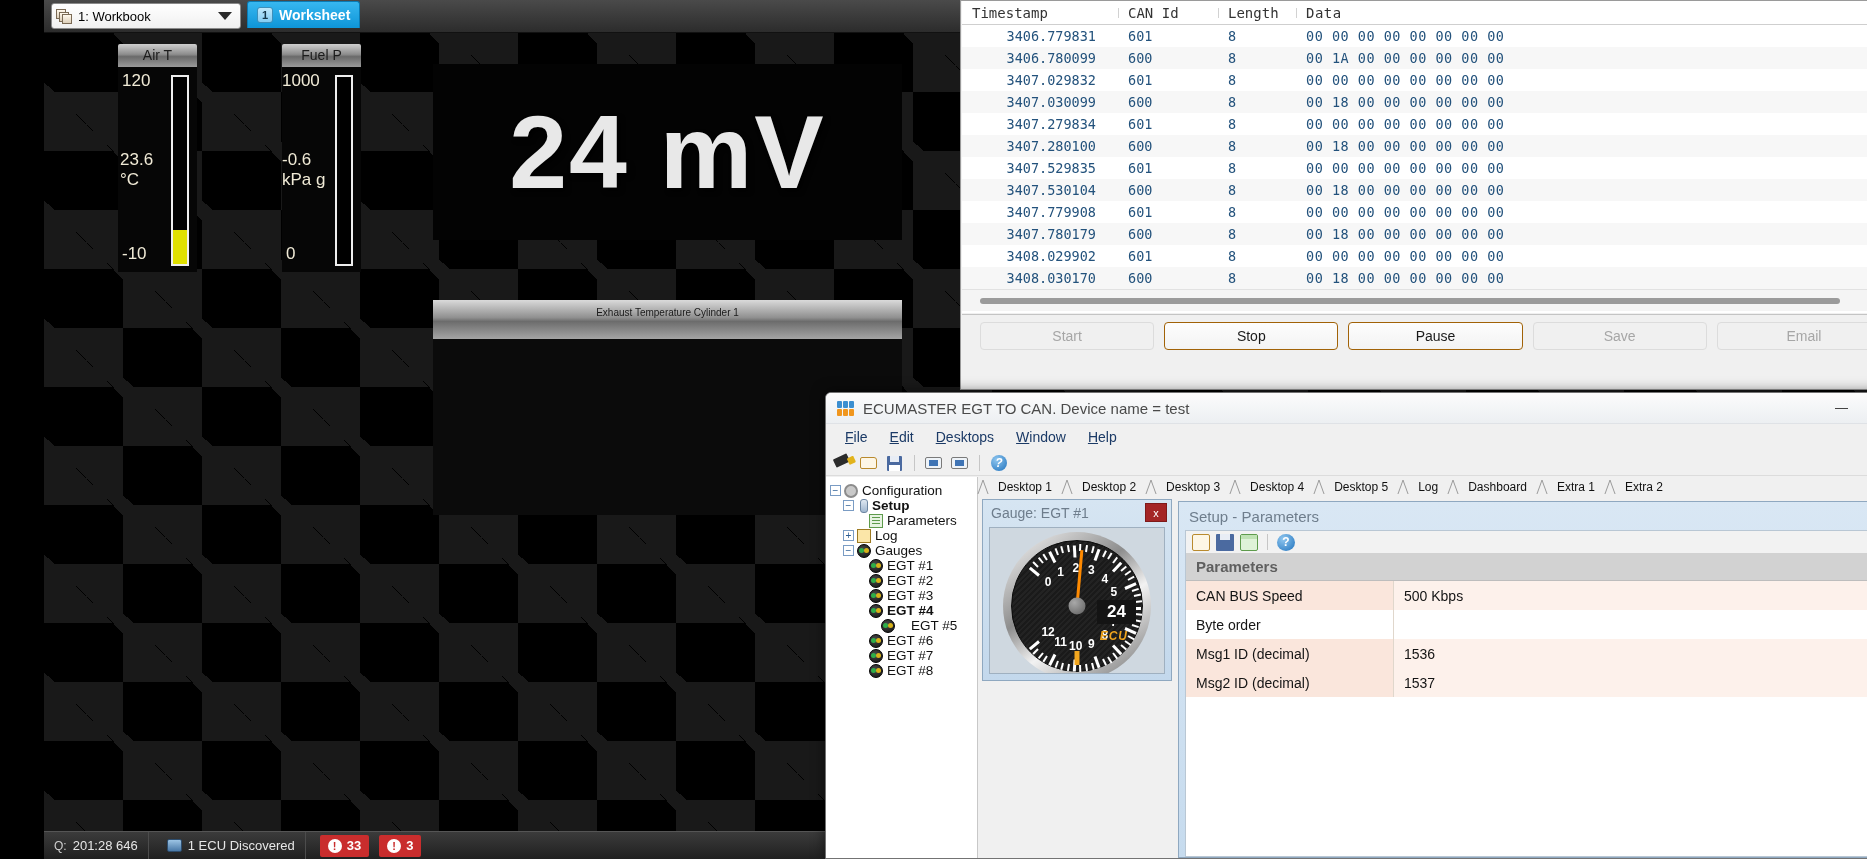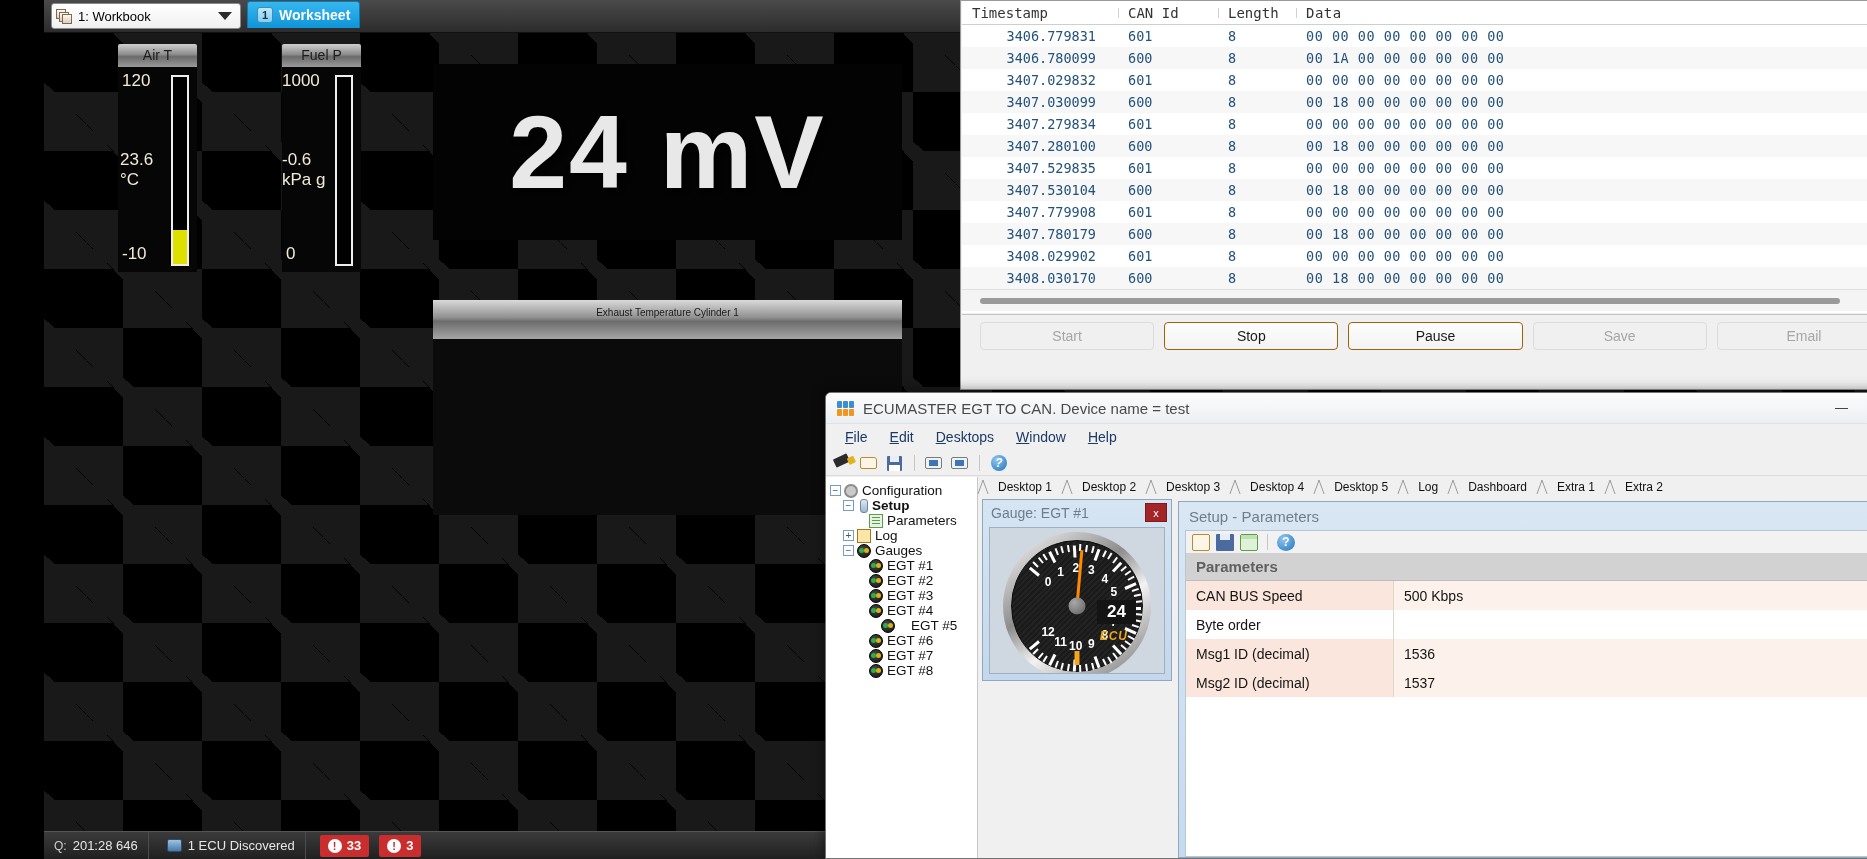--- a/index.html
+++ b/index.html
@@ -641,21 +641,21 @@
           <div class="tnode" style="padding-left: 26px;">
             <span class="dots"></span>
             <span class="tico ico-gauge"></span>
             <span class="tlabel">EGT #2</span>
           </div>
           <div class="tnode" style="padding-left: 26px;">
             <span class="dots"></span>
             <span class="tico ico-gauge"></span>
             <span class="tlabel">EGT #3</span>
           </div>
-          <div class="tnode" style="padding-left: 26px;">
+          <div class="tnode" style="padding-left: 26px; font-weight: bold;">
             <span class="dots"></span>
             <span class="tico ico-gauge"></span>
             <span class="tlabel">EGT #4</span>
           </div>
           <div class="tnode" style="padding-left: 26px; gap: 12px;">
             <span class="dots"></span>
             <span class="tico ico-gauge"></span>
             <span class="tlabel">EGT #5</span>
           </div>
           <div class="tnode" style="padding-left: 26px;">

